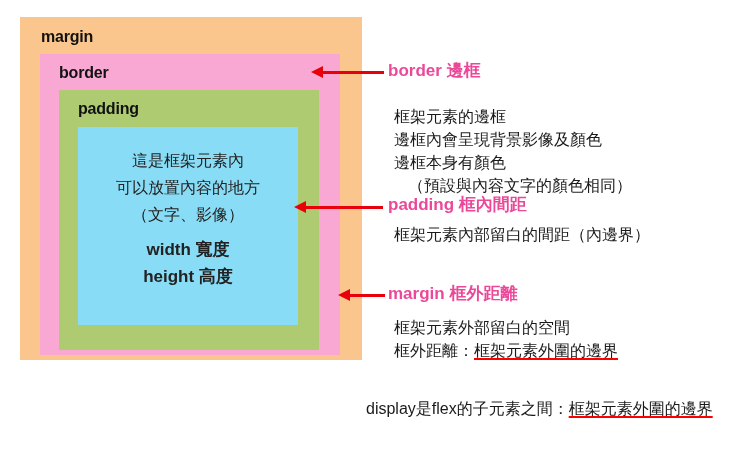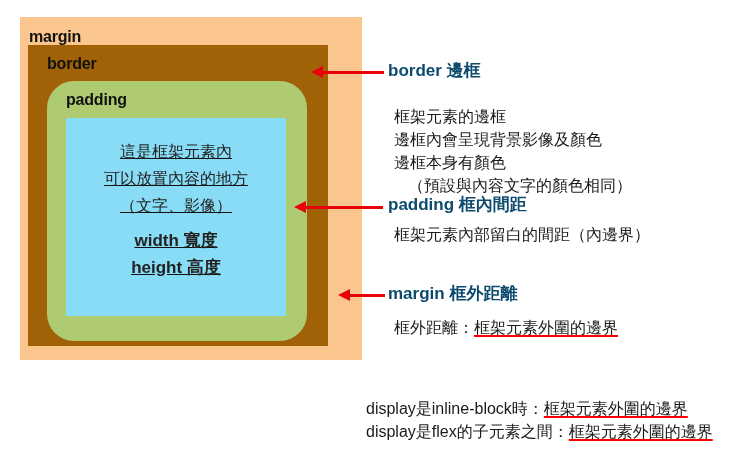--- a/index.html
+++ b/index.html
@@ -33,48 +33,46 @@
     font-weight: bold;
     font-size: 16px;
     line-height: 1;
     color: #111111;
     letter-spacing: -0.2px;
   }
   #margin-layer {
     width: 342px;
     height: 343px;
     background: #fbc68d;
-    padding: 12px 0 0 8px;
+    padding: 12px 0 0 20px;
   }
   #margin-label { padding-left: 1px; }
   #border-layer {
-    margin-top: 0;
+    margin-top: 9px;
     margin-left: 0px;
     width: 300px;
     height: 301px;
-    background: #a16207;
+    background: #f9a8d4;
     padding: 11px 0 0 19px;
   }
   #padding-layer {
     margin-top: 9px;
     width: 260px;
     height: 260px;
     background: #aecb72;
     padding: 11px 0 0 19px;
-    border-radius: 27px;
   }
   #content-layer {
     margin-top: 10px;
     width: 220px;
     height: 198px;
     background: #88dcf5;
     padding-top: 20px;
     box-sizing: border-box;
     text-align: center;
-    text-decoration: underline;
   }
   .content-line {
     font-size: 16px;
     line-height: 27px;
     color: #222222;
     font-family: "Liberation Sans", "DejaVu Sans", sans-serif;
   }
   .content-line.bold {
     font-weight: bold;
     font-size: 17px;
@@ -101,21 +99,21 @@
   }
   #arrow-border  { left: 322px; top: 71px;  width: 62px; }
   #arrow-padding { left: 305px; top: 206px; width: 78px; }
   #arrow-margin  { left: 349px; top: 294px; width: 36px; }
 
   
   .annot {
     position: absolute;
   }
   .annot-title {
-    color: #0c4a6e;
+    color: #ec4899;
     font-weight: bold;
     font-size: 17px;
     line-height: 21px;
     white-space: nowrap;
   }
   .annot-body {
     font-size: 16px;
     line-height: 23px;
     color: #1a1a1a;
     white-space: nowrap;
@@ -192,26 +190,24 @@
 <div id="annot-padding" class="annot">
   <div class="annot-title">padding 框內間距</div>
   <div class="annot-body">
     <div>框架元素內部留白的間距（內邊界）</div>
   </div>
 </div>
 
 <div id="annot-margin" class="annot">
   <div class="annot-title">margin 框外距離</div>
   <div class="annot-body">
+    <div>框架元素外部留白的空間</div>
     <div>
       <span>框外距離：</span><span class="u">框架元素外圍的邊界</span>
     </div>
   </div>
 </div>
 
 <div id="annot-margin-extra">
   <div>
-    <span>display是inline-block時：</span><span class="u">框架元素外圍的邊界</span>
-  </div>
-  <div>
     <span>display是flex的子元素之間：</span><span class="u">框架元素外圍的邊界</span>
   </div>
 </div>
 
 </body></html>

